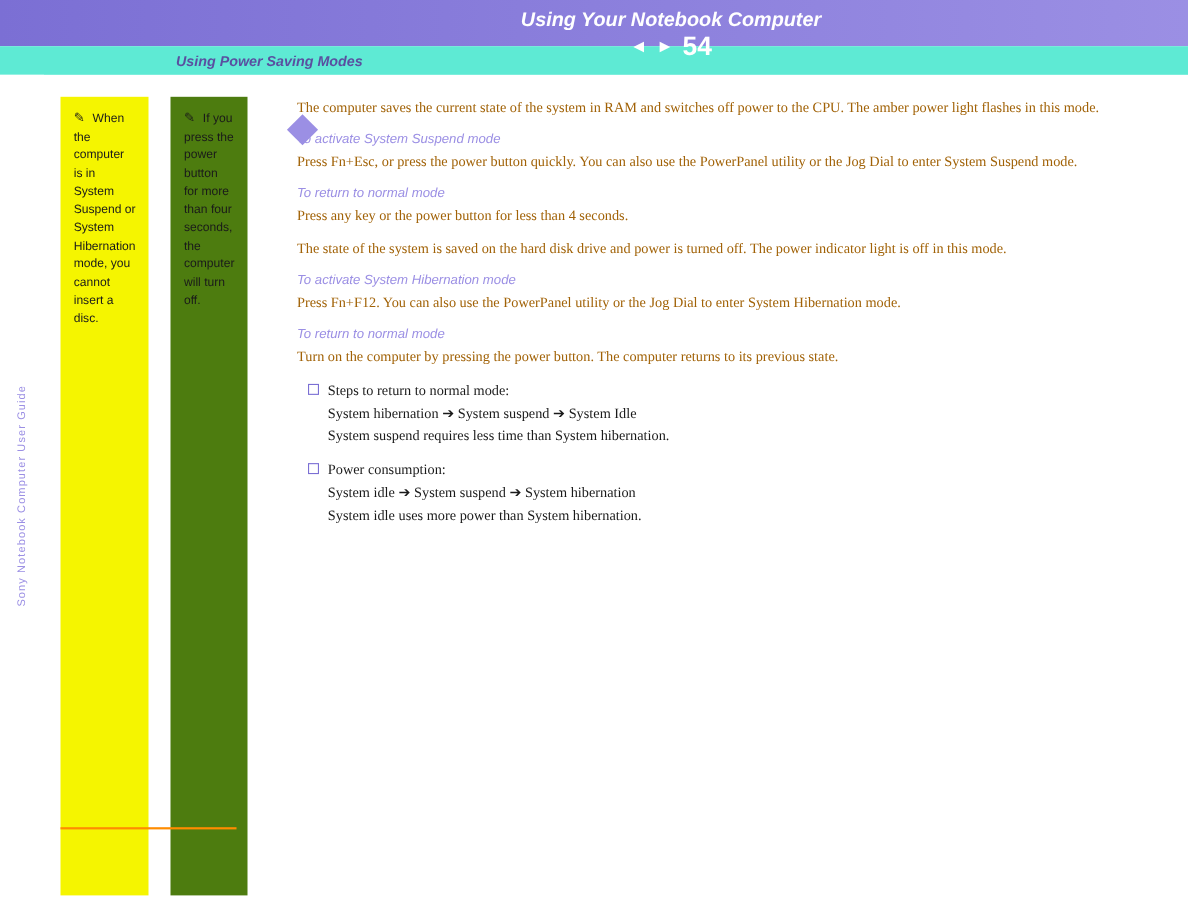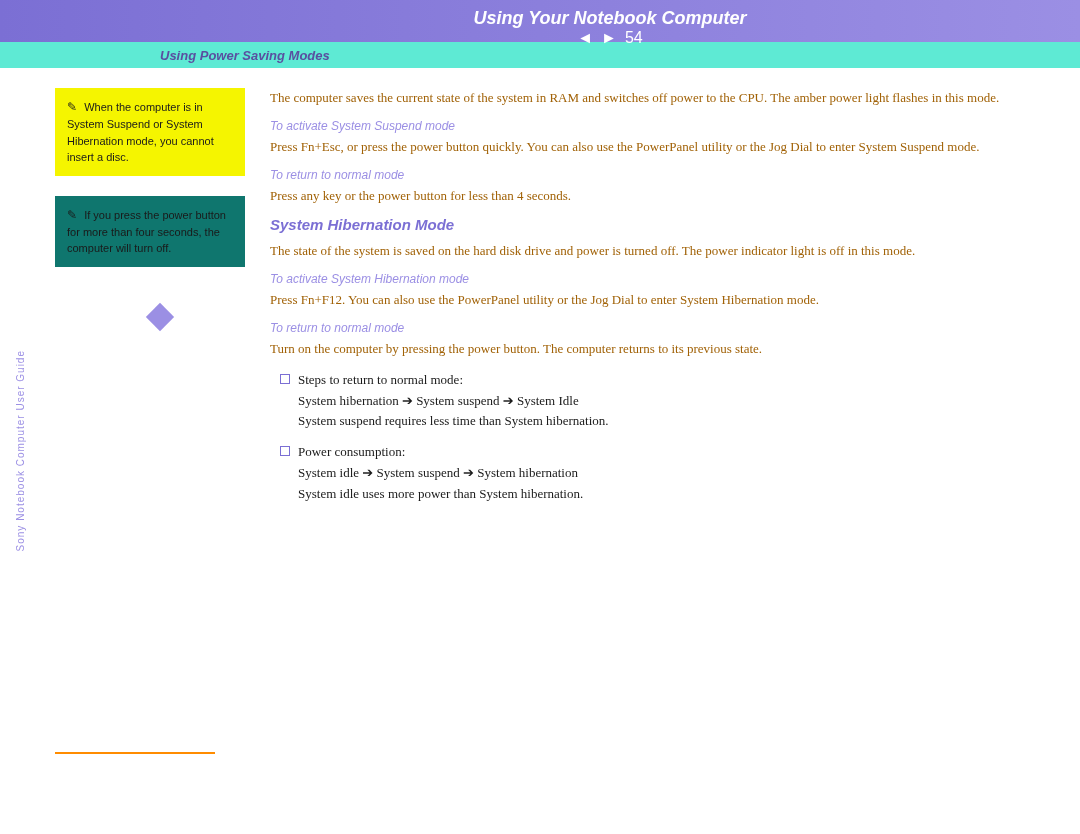--- a/index.html
+++ b/index.html
@@ -32,22 +32,22 @@
     }
     .header-nav {
       display: flex;
       align-items: center;
       gap: 8px;
       color: #ffffff;
       font-size: 16px;
     }
     .header-page {
       color: #ffffff;
-      font-size: 16px;
-      font-weight: normal;
+      font-size: 24px;
+      font-weight: bold;
       font-family: Arial, sans-serif;
     }
 
     
     .subheader {
       background: #5eead4;
       padding: 4px 20px 4px 160px;
       height: 26px;
       display: flex;
       align-items: center;
@@ -84,38 +84,38 @@
       font-family: Arial, sans-serif;
       letter-spacing: 1px;
       white-space: nowrap;
     }
 
     
     .left-panel {
       width: 220px;
       padding: 20px 15px;
       display: flex;
-      flex-direction: column;
+      flex-direction: row;
       gap: 20px;
       position: relative;
     }
 
     
     .note-box {
       padding: 10px 12px;
       font-size: 11px;
       line-height: 1.5;
       color: #1a1a1a;
       font-family: Arial, sans-serif;
     }
     .note-box-yellow {
       background: #f5f500;
     }
     .note-box-green {
-      background: #0f766e;
+      background: #4d7c0f;
     }
     .note-icon {
       display: inline-block;
       margin-right: 4px;
       font-size: 12px;
     }
 
     
     .diamond {
       width: 20px;
@@ -241,21 +241,20 @@
         <p class="body-text">Press Fn+Esc, or press the power button quickly. You can also use the PowerPanel utility or the Jog Dial to enter System Suspend mode.</p>
       </div>
 
       <div>
         <div class="subsection-title">To return to normal mode</div>
         <p class="body-text">Press any key or the power button for less than 4 seconds.</p>
       </div>
     </div>
 
     <div style="margin-top:10px;">
-      <div class="section-title">System Hibernation Mode</div>
       <p class="body-text">The state of the system is saved on the hard disk drive and power is turned off. The power indicator light is off in this mode.</p>
 
       <div>
         <div class="subsection-title">To activate System Hibernation mode</div>
         <p class="body-text">Press Fn+F12. You can also use the PowerPanel utility or the Jog Dial to enter System Hibernation mode.</p>
       </div>
 
       <div>
         <div class="subsection-title">To return to normal mode</div>
         <p class="body-text">Turn on the computer by pressing the power button. The computer returns to its previous state.</p>

